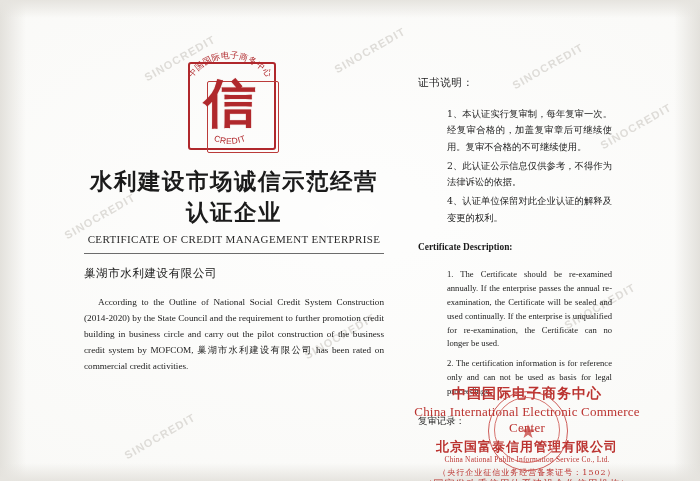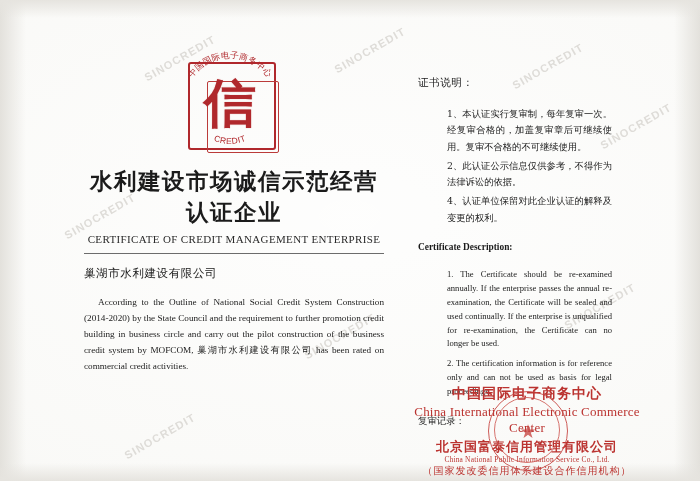--- a/index.html
+++ b/index.html
@@ -292,16 +292,17 @@
   </div>
 
   <div class="stamp-area">
     <div class="round-stamp">
       <span class="star">★</span>
     </div>
     <div class="stamp-line sl1">中国国际电子商务中心</div>
     <div class="stamp-line sl2">China International Electronic Commerce Center</div>
     <div class="stamp-line sl3">北京国富泰信用管理有限公司</div>
     <div class="stamp-line sl4">China National Public Information Service Co., Ltd.</div>
+    <div class="stamp-line sl5">（央行企业征信业务经营备案证号：1502）</div>
     <div class="stamp-line sl6">（国家发改委信用体系建设合作信用机构）</div>
   </div>
 
 </div>
 
 </body></html>

